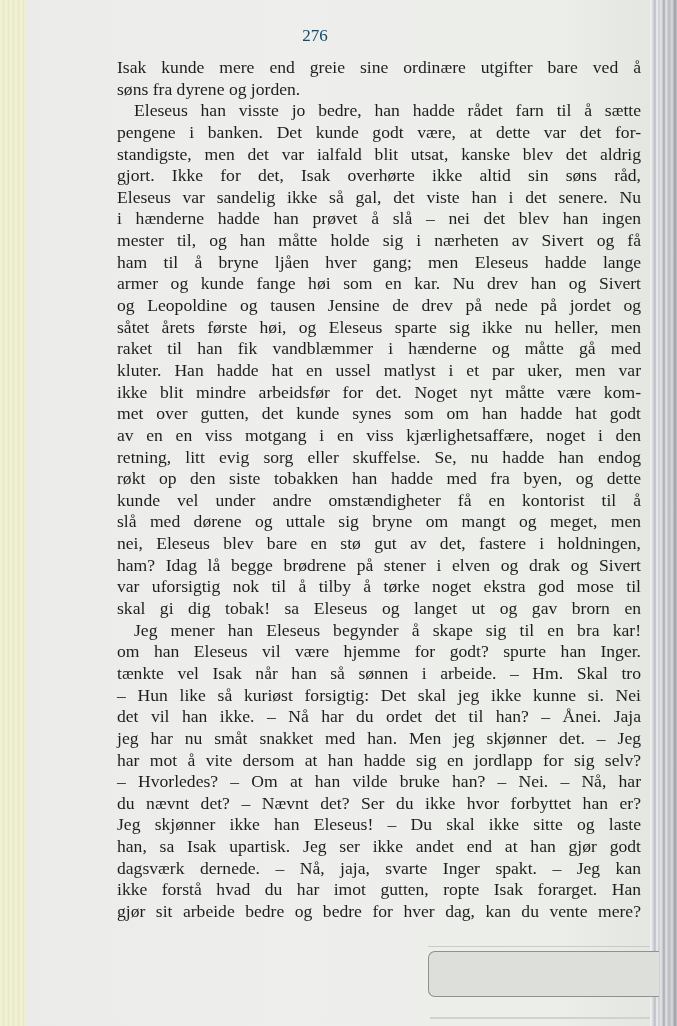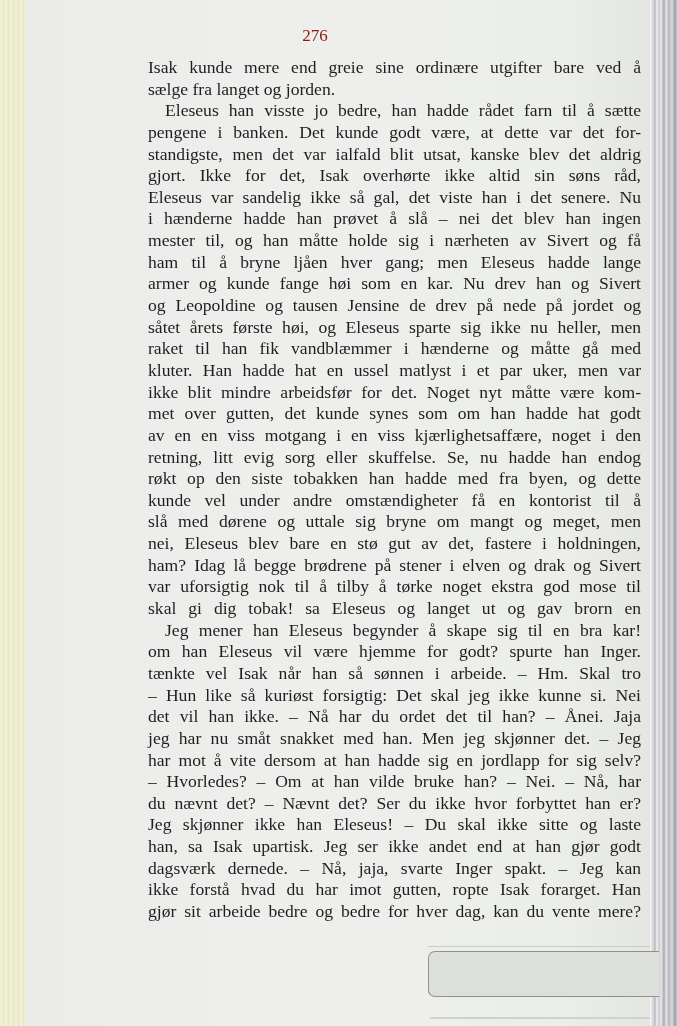--- a/index.html
+++ b/index.html
@@ -15,29 +15,29 @@
     .page {
       position: absolute; left: 26px; top: 0; width: 624px; height: 1026px;
       background: linear-gradient(90deg, #ebecea 0%, #eeefec 40%, #eceeea 85%, #e4e6e2 100%);
     }
     .right-edges {
       position: absolute; left: 650px; top: 0; width: 27px; height: 1026px;
       background: linear-gradient(90deg, #f6f6f6 0px, #d8d9db 3px, #b9bac0 5px, #f2f2f4 7px, #c7c8cc 9px, #e9e9ec 11px, #a8a9b0 14px, #e6e6ea 16px, #b8b9bf 19px, #d9dadd 22px, #9c9da5 25px, #c8c9cd 27px);
     }
     .page-number {
       position: absolute; left: 0; width: 630px; top: 26px; text-align: center;
-      font-size: 17px; color: #7f1d1d;
+      font-size: 17px; color: #0c4a6e;
     }
     .text-block {
       position: absolute; left: 117px; top: 57px; width: 524px;
       font-size: 17.6px; line-height: 21.65px; color: #1e1e1e;
     }
     .line {
       display: block; white-space: nowrap; text-align: justify;
-      text-align-last: justify; height: 21.65px; margin-left: 31px;
+      text-align-last: justify; height: 21.65px;
     }
     .line.last { text-align-last: left; }
     .line.indent { padding-left: 17px; }
     .tab-label {
       position: absolute; left: 428px; top: 951px; width: 230px; height: 44px;
       border: 1px solid #8e918c; border-right: none;
       border-radius: 7px 0 0 7px;
       background: #dcdfda;
     }
     .tab-band {
@@ -53,21 +53,21 @@
 <body>
 
 <div class="page-edges"></div>
 <div class="page"></div>
 <div class="right-edges"></div>
 
 <div class="page-number">276</div>
 
 <div class="text-block" id="text-block">
     <span class="line">Isak kunde mere end greie sine ordinære utgifter bare ved å</span>
-    <span class="line last">sælge fra langet og jorden.</span>
+    <span class="line last">søns fra dyrene og jorden.</span>
     <span class="line indent">Eleseus han visste jo bedre, han hadde rådet farn til å sætte</span>
     <span class="line">pengene i banken. Det kunde godt være, at dette var det for-</span>
     <span class="line">standigste, men det var ialfald blit utsat, kanske blev det aldrig</span>
     <span class="line">gjort. Ikke for det, Isak overhørte ikke altid sin søns råd,</span>
     <span class="line">Eleseus var sandelig ikke så gal, det viste han i det senere. Nu</span>
     <span class="line">i hænderne hadde han prøvet å slå – nei det blev han ingen</span>
     <span class="line">mester til, og han måtte holde sig i nærheten av Sivert og få</span>
     <span class="line">ham til å bryne ljåen hver gang; men Eleseus hadde lange</span>
     <span class="line">armer og kunde fange høi som en kar. Nu drev han og Sivert</span>
     <span class="line">og Leopoldine og tausen Jensine de drev på nede på jordet og</span>

